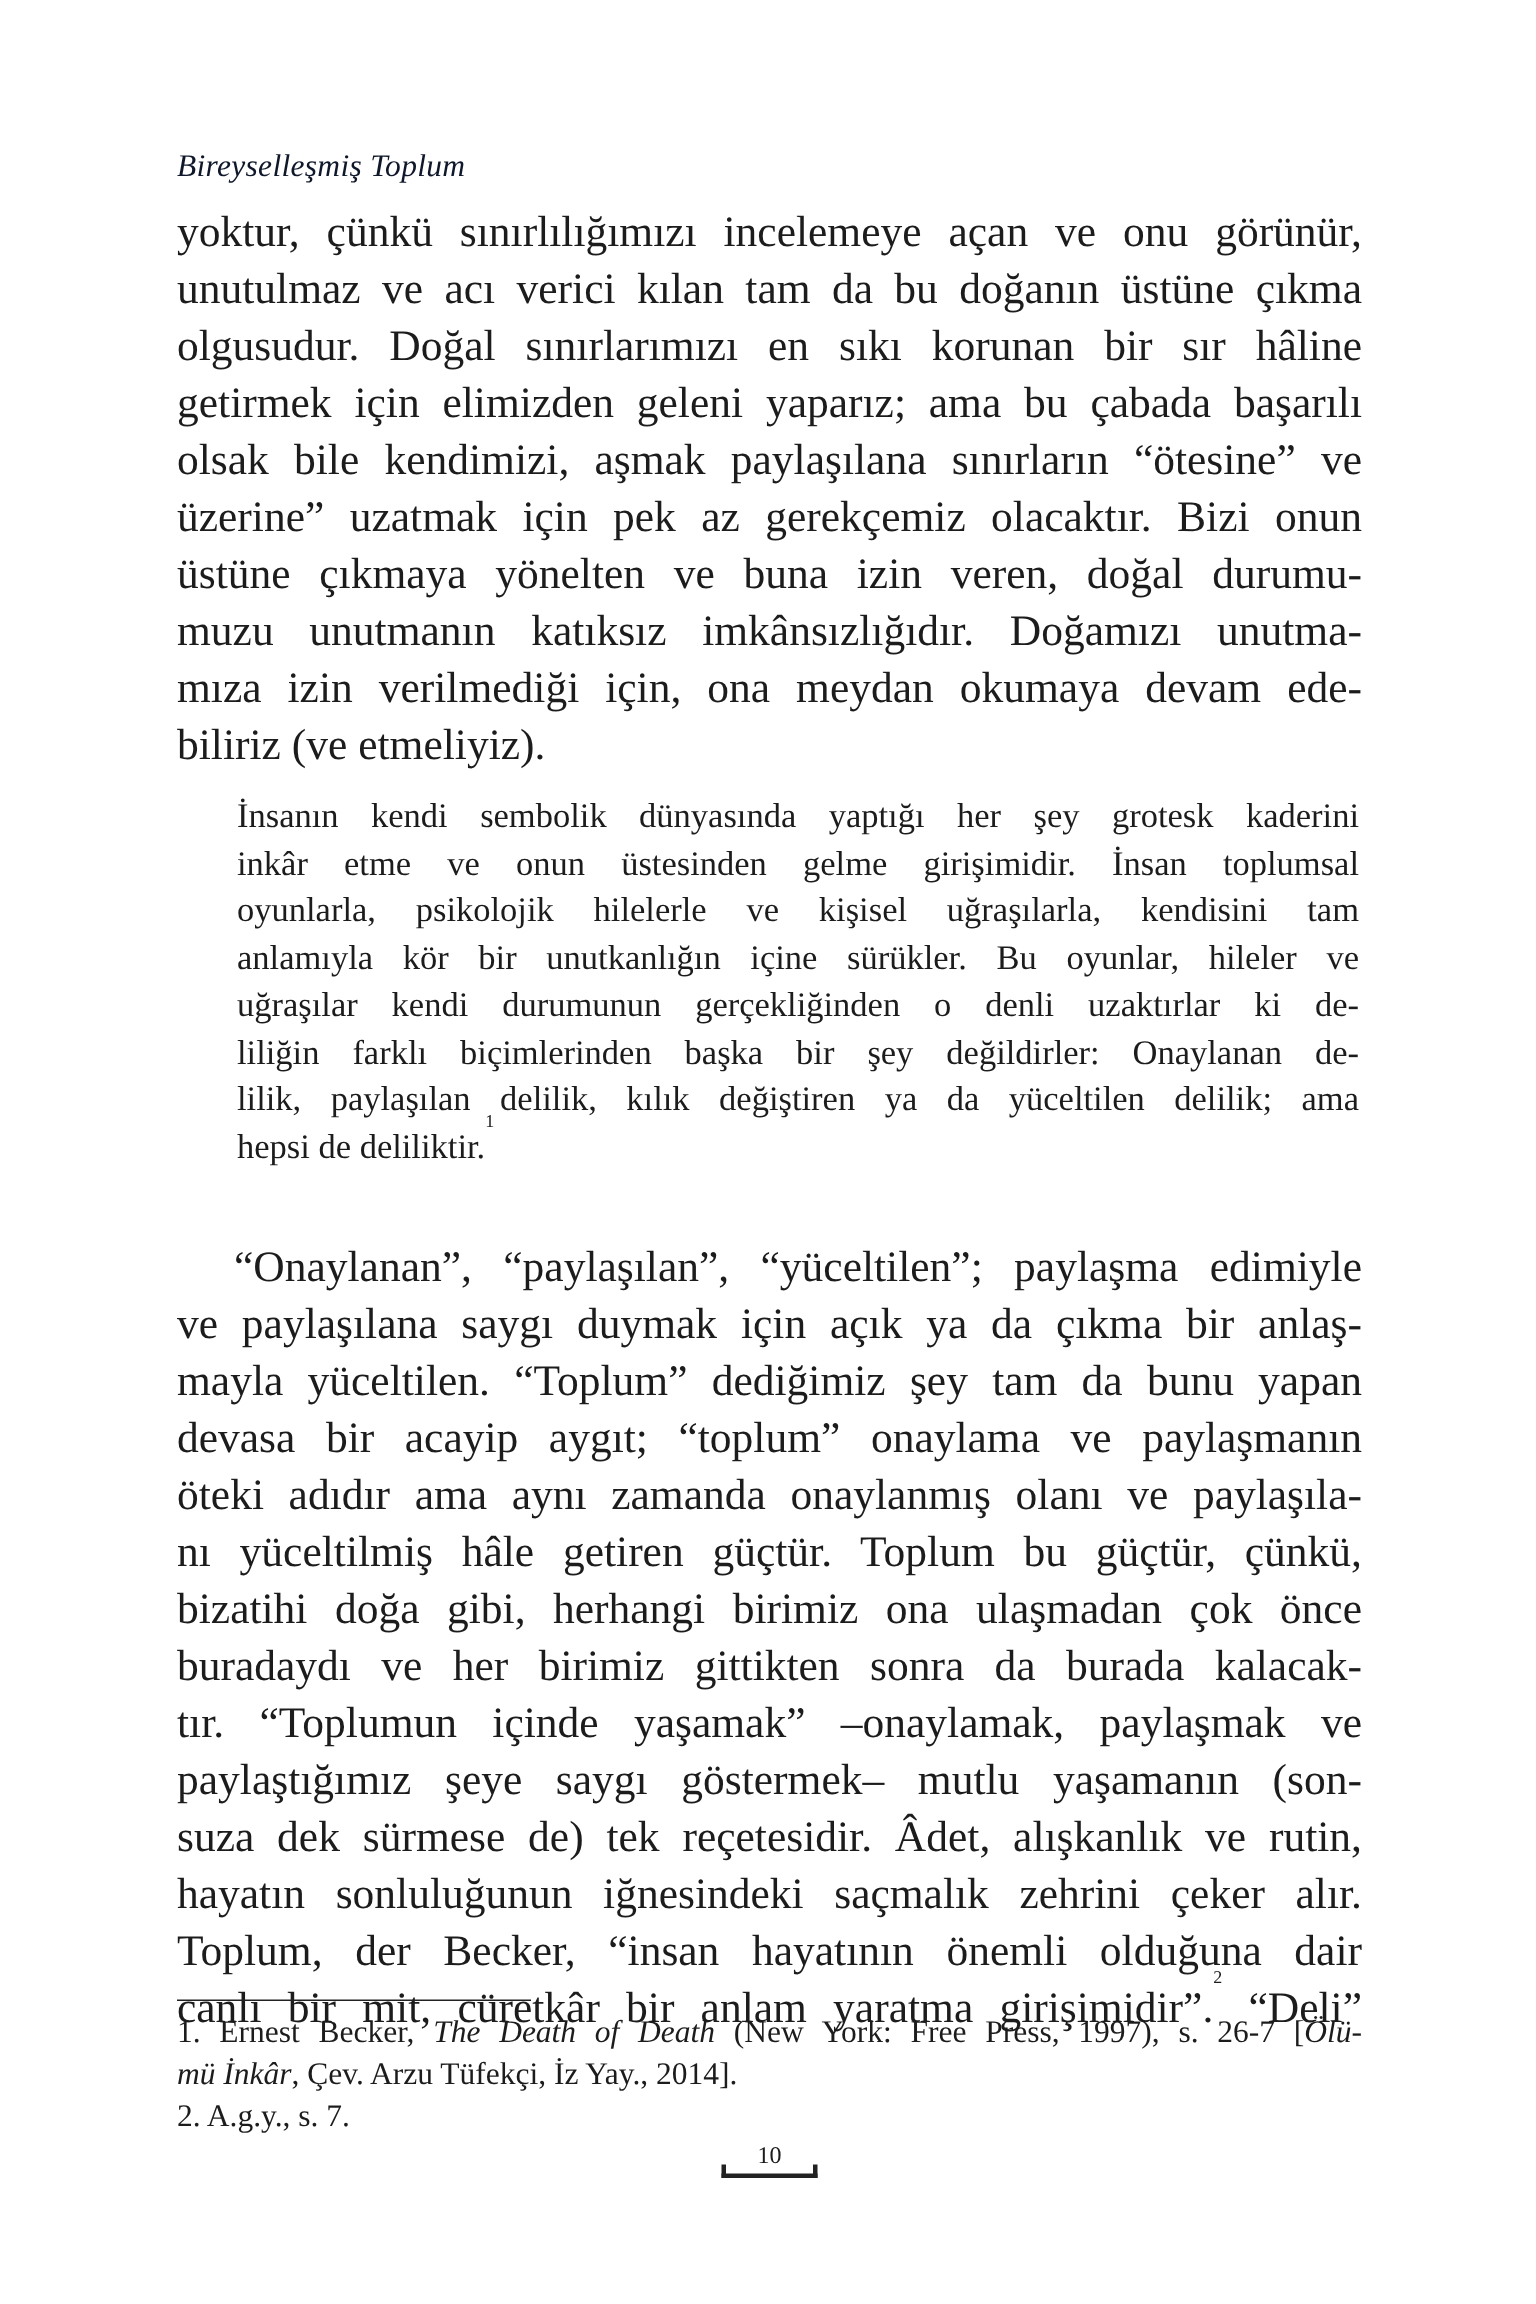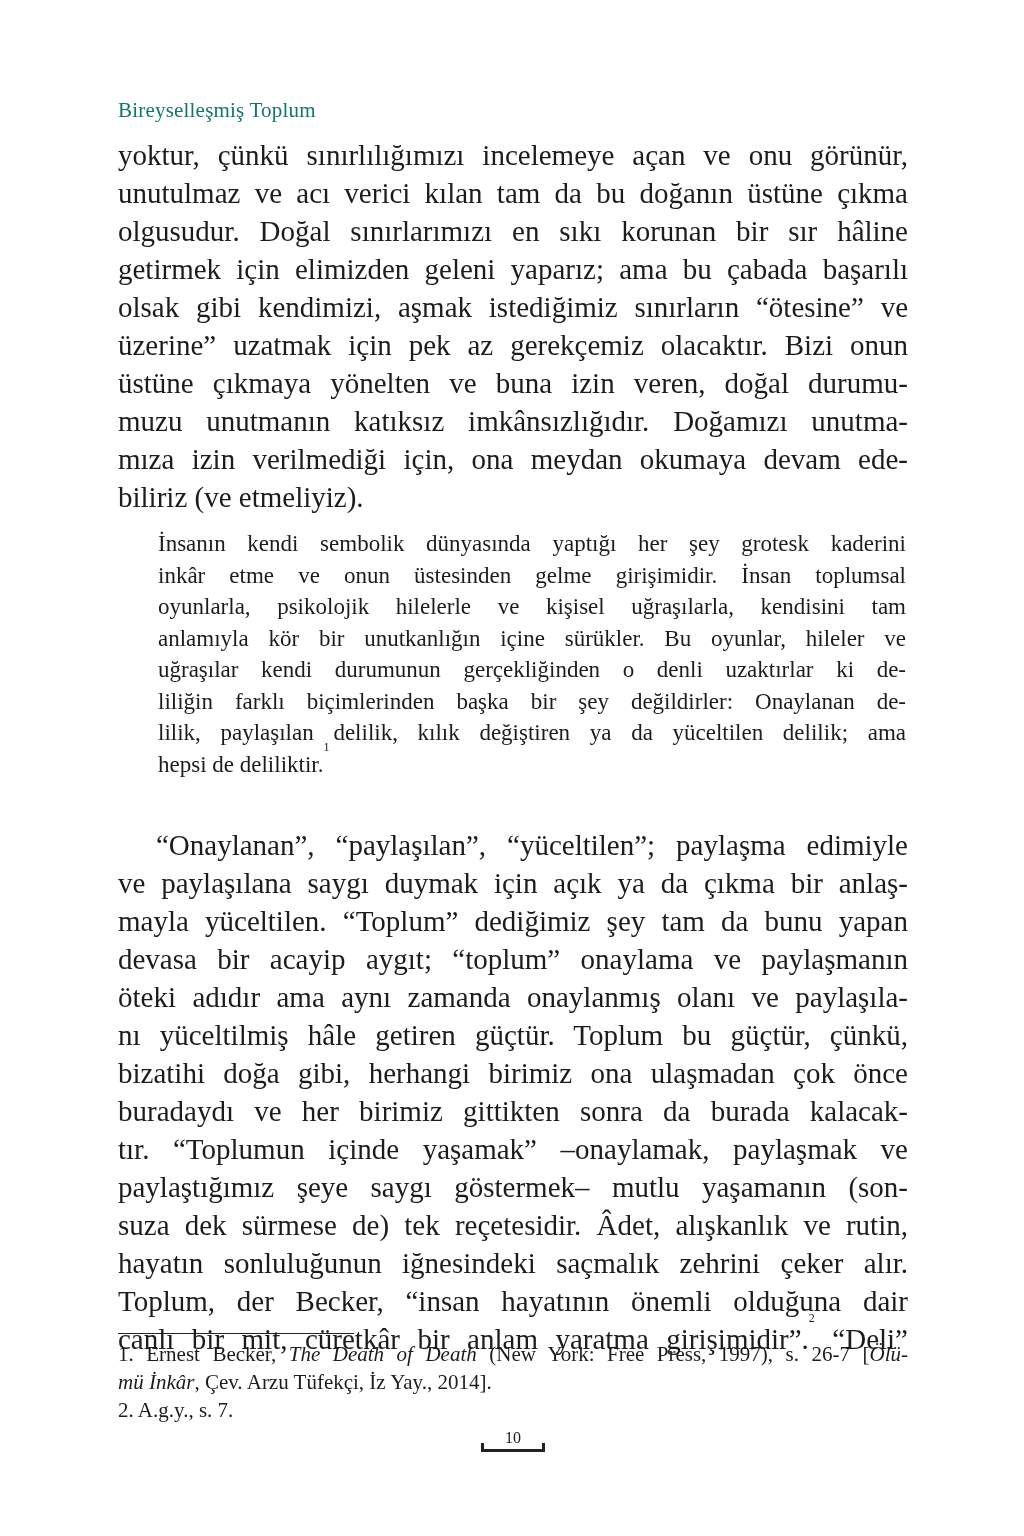--- a/index.html
+++ b/index.html
@@ -17,22 +17,23 @@
     }
     .page {
       position: absolute;
       left: 0; top: 0;
       width: 1024px; height: 1536px;
     }
     .running-head {
       position: absolute;
       left: 118px;
       top: 98px;
+      font-style: italic;
       font-size: 21px;
-      color: #0f766e;
+      color: #0f172a;
       letter-spacing: 0.2px;
     }
     .body-block {
       position: absolute;
       left: 118px;
       width: 790px;
     }
     .main-para {
       font-size: 29px;
       line-height: 38px;
@@ -118,21 +119,21 @@
 <div class="page">
 
   <div class="running-head">Bireyselleşmiş Toplum</div>
 
   <div class="body-block" style="top:136px;">
     <div class="main-para">
       <span class="line">yoktur, çünkü sınırlılığımızı incelemeye açan ve onu görünür,</span>
       <span class="line">unutulmaz ve acı verici kılan tam da bu doğanın üstüne çıkma</span>
       <span class="line">olgusudur. Doğal sınırlarımızı en sıkı korunan bir sır hâline</span>
       <span class="line">getirmek için elimizden geleni yaparız; ama bu çabada başarılı</span>
-      <span class="line">olsak gibi kendimizi, aşmak istediğimiz sınırların “ötesine” ve</span>
+      <span class="line">olsak bile kendimizi, aşmak paylaşılana sınırların “ötesine” ve</span>
       <span class="line">üzerine” uzatmak için pek az gerekçemiz olacaktır. Bizi onun</span>
       <span class="line">üstüne çıkmaya yönelten ve buna izin veren, doğal durumu-</span>
       <span class="line">muzu unutmanın katıksız imkânsızlığıdır. Doğamızı unutma-</span>
       <span class="line">mıza izin verilmediği için, ona meydan okumaya devam ede-</span>
       <span class="line last">biliriz (ve etmeliyiz).</span>
     </div>
   </div>
 
   <div class="quote">
     <span class="line">İnsanın kendi sembolik dünyasında yaptığı her şey grotesk kaderini</span>

